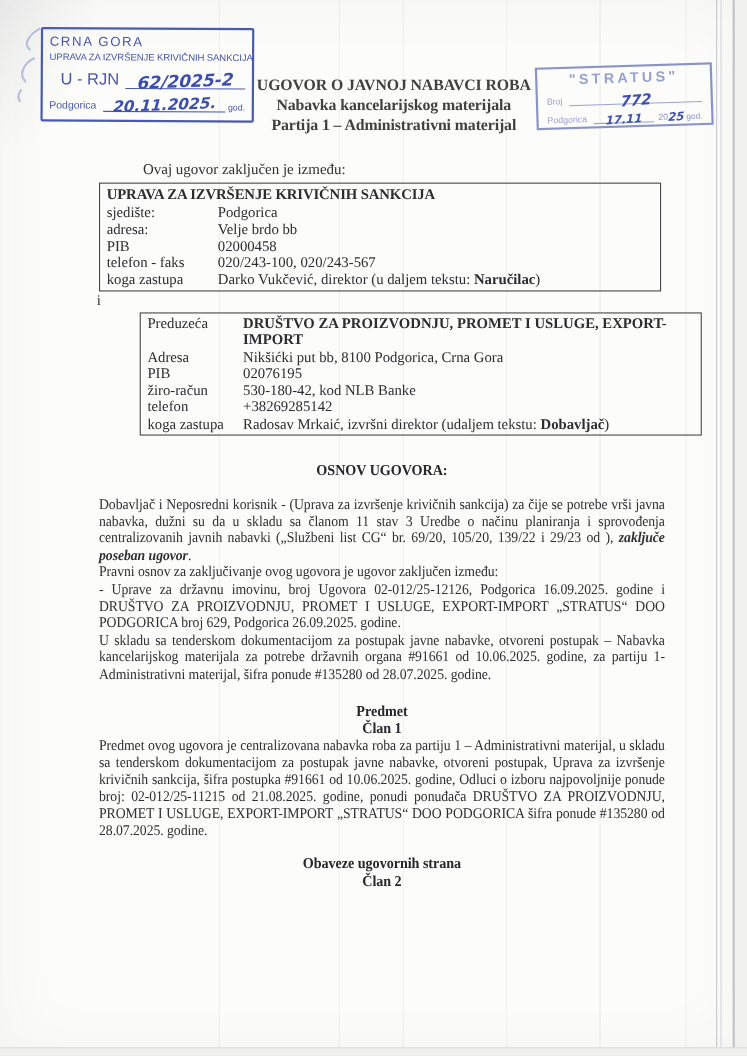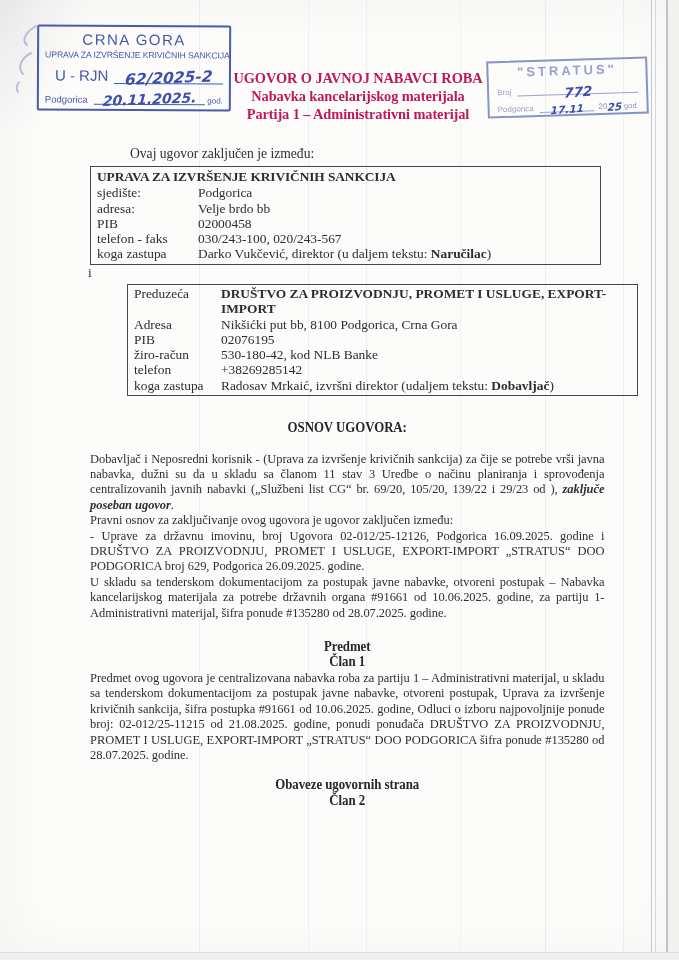--- a/index.html
+++ b/index.html
@@ -25,21 +25,21 @@
   .corner-shade{position:absolute;left:0;top:0;width:90px;height:140px;
     background:radial-gradient(ellipse at 0 0,rgba(150,150,160,.14),rgba(150,150,160,0) 70%);pointer-events:none;}
   
   .stamp{position:absolute;box-sizing:border-box;font-family:"Liberation Sans",sans-serif;}
   #stamp-left{
     left:37px;top:25px;width:194px;height:86px;
     border:2.5px solid #4a5aae;color:#4656aa;border-radius:2px;
     padding:3px 6px 0;transform:rotate(.3deg);
     background:rgba(255,255,255,.0);
   }
-  #stamp-left .s1{text-align:center;font-size:15px;letter-spacing:1.5px;margin-top:1px;}
+  #stamp-left .s1{text-align:left;font-size:12px;letter-spacing:1.5px;margin-top:1px;}
   #stamp-left .s2{text-align:center;font-size:8.7px;letter-spacing:-.1px;margin-top:2px;white-space:nowrap;}
   .s-row{display:flex;align-items:flex-end;}
   #stamp-left .s-row3{margin-top:7px;padding-left:10px;}
   #stamp-left .s-row4{margin-top:4px;}
   .s-label{font-size:15px;flex:none;}
   #stamp-left .s-row4 .s-label{font-size:9.5px;}
   .uline{flex:1;border-bottom:1.3px solid #4a5aae;text-align:center;position:relative;margin-left:6px;height:16px;}
   .s-suffix{font-size:8px;flex:none;margin-left:2px;}
   .hand{
     font-family:"DejaVu Sans",cursive;font-style:italic;font-weight:700;
@@ -58,21 +58,21 @@
   #stamp-right .s-label{font-size:8px;color:#99a1cf;}
   #stamp-right .uline{border-bottom:1px solid #9aa2d0;height:13px;}
   #stamp-right .hand-reg{font-size:13.5px;}
   #stamp-right .hand-date{font-size:10.5px;top:1px;}
   #stamp-right .s-year{font-size:8px;flex:none;margin-left:4px;}
   #stamp-right .s-suffix{font-size:7.5px;}
   #corner-scribble{position:absolute;left:6px;top:20px;opacity:.5;}
   
   #title{
     position:absolute;left:228px;top:69px;width:260px;text-align:center;
-    font-weight:700;font-size:14.4px;line-height:18px;color:#be185d;letter-spacing:-.1px;
+    font-weight:700;font-size:14.4px;line-height:18px;color:#404040;letter-spacing:-.1px;
   }
   #intro{position:absolute;left:130px;top:146px;font-size:13.6px;}
   
   .party{
     position:absolute;left:90px;width:511px;box-sizing:border-box;
     border:1.6px solid #46464c;font-size:13.4px;line-height:15.3px;color:#2c2c32;
     padding:1px 0 2px;
   }
   #party1{top:166px;}
   #party2{top:284px;margin-left:37px;}
@@ -166,21 +166,21 @@
         <div class="trow">
           <div class="tlabel">adresa:</div>
           <div class="tvalue"><span>Velje brdo bb</span></div>
         </div>
         <div class="trow">
           <div class="tlabel">PIB</div>
           <div class="tvalue"><span>02000458</span></div>
         </div>
         <div class="trow">
           <div class="tlabel">telefon - faks</div>
-          <div class="tvalue"><span>030/243-100, 020/243-567</span></div>
+          <div class="tvalue"><span>020/243-100, 020/243-567</span></div>
         </div>
         <div class="trow">
           <div class="tlabel">koga zastupa</div>
           <div class="tvalue"><span>Darko Vukčević, direktor (u daljem tekstu: </span><span class="b">Naručilac</span><span>)</span></div>
         </div>
       </div>
   </div>
 
   <div id="conj">i</div>
 

